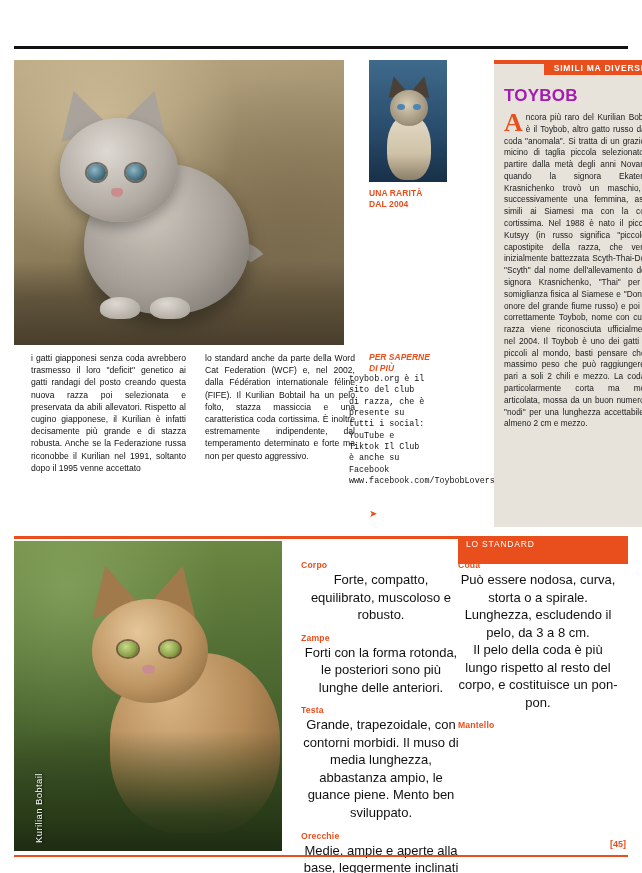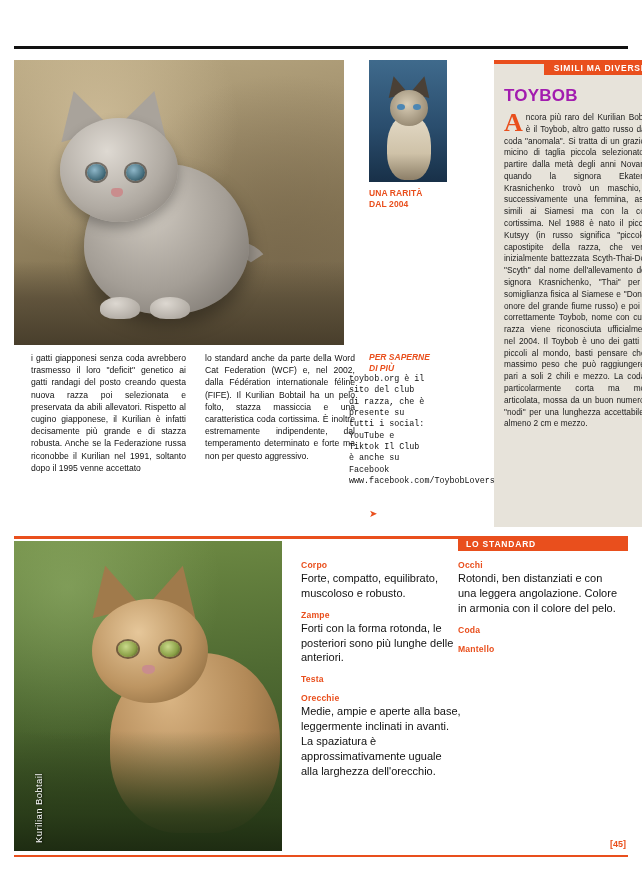--- a/index.html
+++ b/index.html
@@ -308,25 +308,25 @@
     transform-origin: left bottom;
     color: #ffffff;
     font-size: 9.5px;
     letter-spacing: 0.4px;
     text-shadow: 0 1px 2px rgba(0,0,0,0.8);
   }
 
   .std-tab {
     position: absolute;
     left: 458px; top: 536px;
-    width: 170px; height: 15px;
+    width: 170px; height: 28px;
     background: #e94f1d;
     color: #ffffff;
     font-size: 8.5px;
-    font-weight: bold;
+    font-weight: normal;
     letter-spacing: 0.8px;
     padding: 3px 0 4px 8px;
   }
 
   .std-col {
     position: absolute;
     top: 560px;
     width: 160px;
     color: #111111;
   }
@@ -335,22 +335,23 @@
 
   .std-entry { margin-bottom: 9px; }
   .std-h {
     color: #e94f1d;
     font-size: 8.6px;
     font-weight: bold;
     letter-spacing: 0.2px;
     margin-bottom: 1px;
   }
   .std-p {
-    font-size: 11px;
+    font-size: 13px;
     line-height: 1.35;
+    text-align: center;
   }
 
   .page-num {
     position: absolute;
     right: 16px; bottom: 24px;
     font-size: 9px;
     color: #e94f1d;
     font-weight: bold;
   }
   .footer-rule {
@@ -430,34 +431,33 @@
     <div class="std-entry">
       <div class="std-h">Corpo</div>
       <div class="std-p">Forte, compatto, equilibrato, muscoloso e robusto.</div>
     </div>
     <div class="std-entry">
       <div class="std-h">Zampe</div>
       <div class="std-p">Forti con la forma rotonda, le posteriori sono più lunghe delle anteriori.</div>
     </div>
     <div class="std-entry">
       <div class="std-h">Testa</div>
+      <div class="std-p">Grande, trapezoidale, con contorni morbidi. Il muso di media lunghezza, abbastanza ampio, le guance piene. Mento ben sviluppato.</div>
     </div>
     <div class="std-entry">
       <div class="std-h">Orecchie</div>
       <div class="std-p">Medie, ampie e aperte alla base, leggermente inclinati in avanti. La spaziatura è approssimativamente uguale alla larghezza dell'orecchio.</div>
     </div>
   </div>
 
   <div class="std-col right">
     <div class="std-entry">
-      <div class="std-h">Occhi</div>
-      <div class="std-p">Rotondi, ben distanziati e con una leggera angolazione. Colore in armonia con il colore del pelo.</div>
-    </div>
-    <div class="std-entry">
       <div class="std-h">Coda</div>
+      <div class="std-p" style="white-space:pre-line">Può essere nodosa, curva, storta o a spirale. Lunghezza, escludendo il pelo, da 3 a 8 cm.
+Il pelo della coda è più lungo rispetto al resto del corpo, e costituisce un pon-pon.</div>
     </div>
     <div class="std-entry">
       <div class="std-h">Mantello</div>
     </div>
   </div>
 
   <div class="page-num">[45]</div>
   <div class="footer-rule"></div>
 
 </div>

